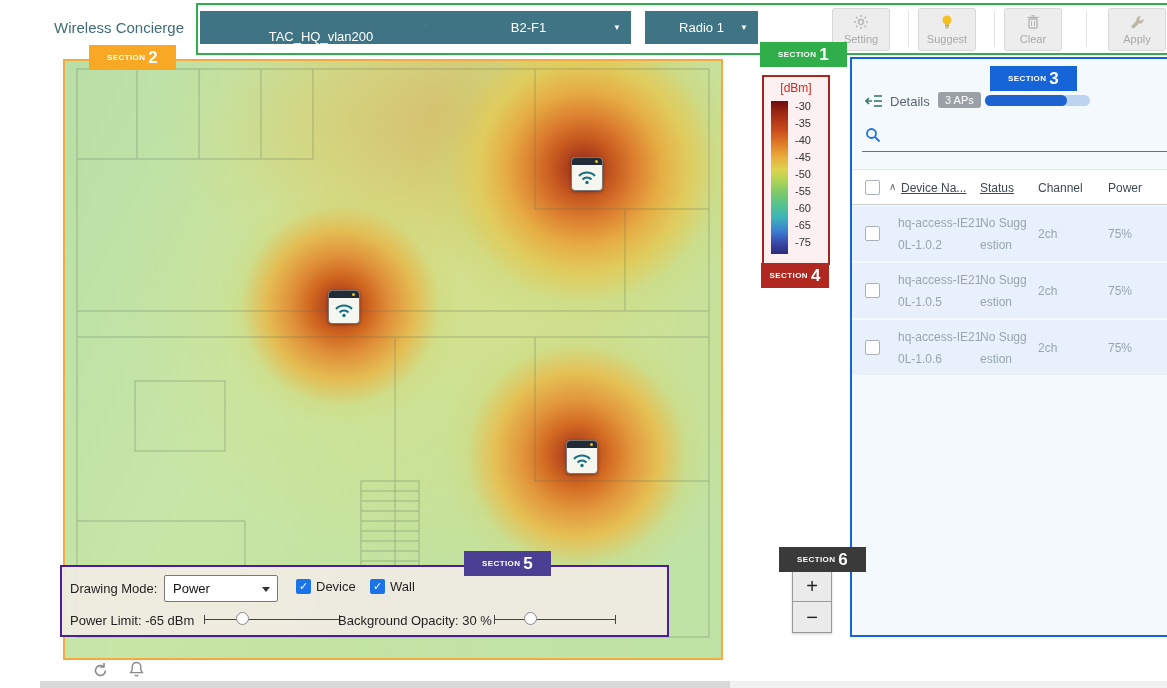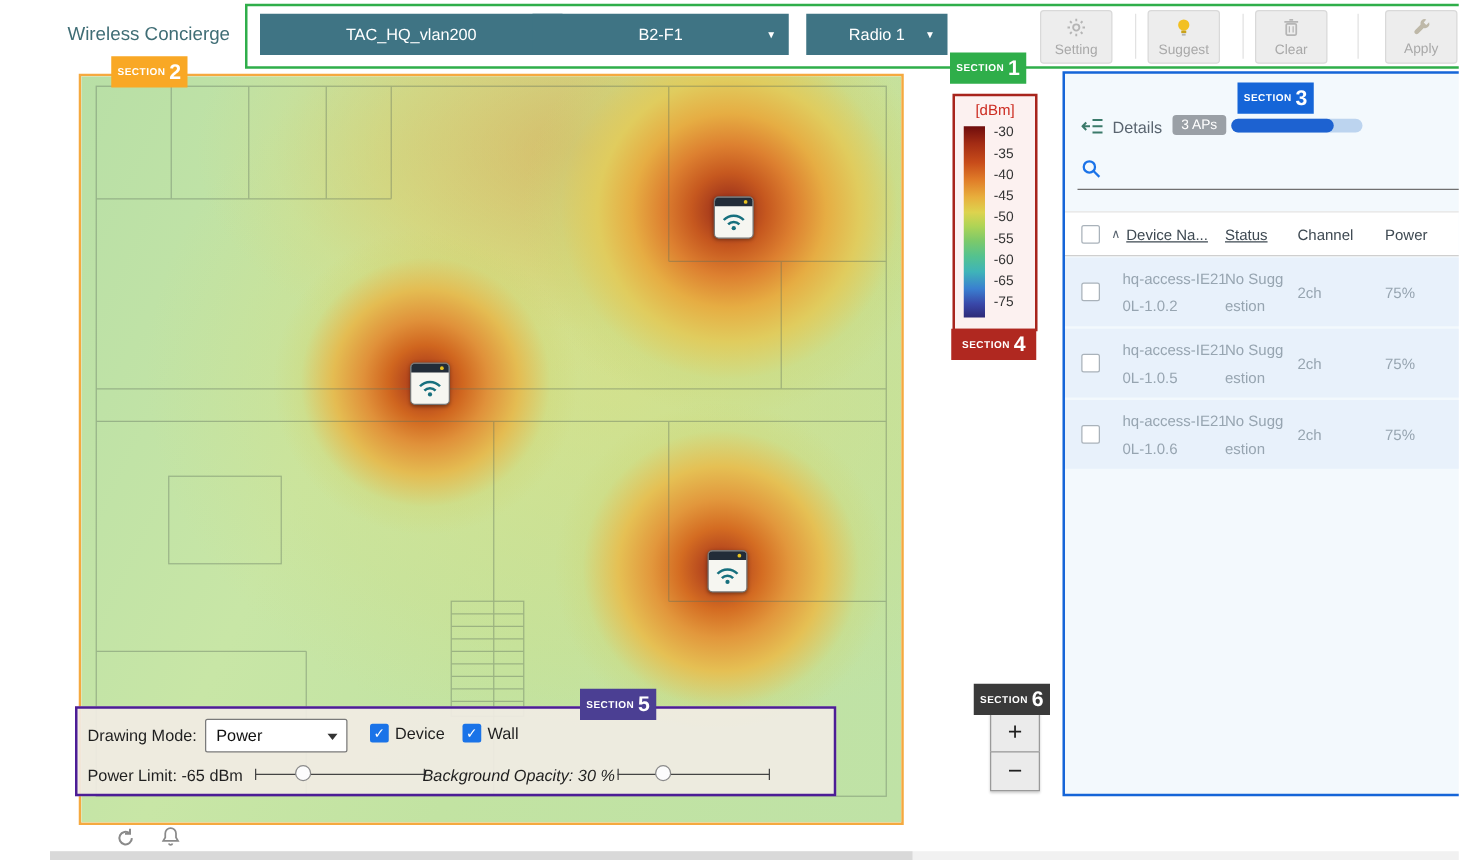--- a/index.html
+++ b/index.html
@@ -4,30 +4,30 @@
 <style>
   html,body{margin:0;padding:0;}
   body{font-family:"Liberation Sans",sans-serif;}
   .screen{position:relative;width:1167px;height:688px;background:#ffffff;overflow:hidden;margin-left:40px;}
 
   
   .app-title{position:absolute;left:14px;top:19px;font-size:15px;color:#3f6d75;}
   .s1-box{position:absolute;left:156px;top:3px;width:983px;height:52px;border:2px solid #2fae4a;box-sizing:border-box;}
   .dd{position:absolute;top:11px;height:33px;background:#3f7484;color:#fff;font-size:13px;display:flex;align-items:center;justify-content:center;cursor:pointer;}
   .dd .arr{position:absolute;right:10px;font-size:8px;line-height:33px;}
-  #dd-network{left:168px;width:242px;}
+  #dd-network{left:160px;width:242px;align-items:flex-end;}
   #dd-floor{left:386px;width:205px;}
   #dd-radio{left:605px;width:113px;}
   .tbtn{position:absolute;top:8px;width:58px;height:43px;background:#ededed;border:1px solid #d9d9d9;border-radius:3px;display:flex;flex-direction:column;align-items:center;justify-content:center;gap:1px;font-size:11px;color:#a9a9a9;box-sizing:border-box;}
   #btn-setting{left:792px;text-align:right;}#btn-suggest{left:878px;}#btn-clear{left:964px;}#btn-apply{left:1068px;}
   .tdiv{position:absolute;top:11px;width:1px;height:36px;background:#e2e2e2;}
   #tdiv1{left:868px;}#tdiv2{left:954px;}#tdiv3{left:1046px;}
 
   
-  .sec{position:absolute;height:25px;display:flex;align-items:center;gap:3px;padding:0 5px;color:#fff;z-index:60;}
+  .sec{position:absolute;height:25px;display:flex;align-items:center;gap:3px;padding:0 18px;color:#fff;z-index:60;}
   .sec .w{font-size:8px;font-weight:700;letter-spacing:.4px;}
   .sec .n{font-size:17px;font-weight:700;}
   #sec1{left:720px;top:42px;background:#2fae4a;}
   #sec2{left:49px;top:45px;background:#f9a825;}
   #sec3{left:950px;top:66px;background:#1565d8;}
   #sec4{left:721px;top:263px;background:#b02820;width:68px;box-sizing:border-box;justify-content:center;}
   #sec5{left:424px;top:551px;background:#4b3f93;}
   #sec6{left:739px;top:547px;background:#3a3a3a;}
 
   
@@ -94,21 +94,21 @@
   #drawpanel{position:absolute;left:20px;top:565px;width:609px;height:72px;border:2px solid #4c1d95;background:rgba(241,235,228,0.92);box-sizing:border-box;z-index:40;}
   .dm-label{position:absolute;left:8px;top:14px;font-size:13px;color:#1f1f1f;}
   .dm-select{position:absolute;left:102px;top:8px;width:114px;height:27px;background:#fff;border:1px solid #7a7a7a;border-radius:2px;font-size:13px;color:#111;display:flex;align-items:center;padding:0 8px;box-sizing:border-box;}
   .sel-arrow{position:absolute;right:7px;top:11px;width:0;height:0;border-left:4px solid transparent;border-right:4px solid transparent;border-top:5px solid #333;}
   .chk{position:absolute;top:12px;display:flex;align-items:center;gap:5px;font-size:13px;color:#1f1f1f;cursor:pointer;}
   #chk-legend{left:234px;}
   #chk-wall{left:308px;}
   .chk .box{width:15px;height:15px;background:#1a73e8;border-radius:2px;color:#fff;font-size:11px;display:flex;align-items:center;justify-content:center;}
   .pl-label{position:absolute;font-size:13px;color:#1f1f1f;top:46px;}
   #pl-power{left:8px;}
-  #pl-opacity{left:276px;font-style:italic;}
+  #pl-opacity{left:276px;}
   .slider{position:absolute;top:43px;height:18px;}
   #slider1{left:142px;width:136px;}
   #slider2{left:432px;width:122px;}
   .track{position:absolute;left:0;right:0;top:9px;height:1px;background:#444;}
   .tick{position:absolute;top:5px;width:1px;height:9px;background:#444;}
   .tick-l{left:0;}
   .tick-r{right:0;}
   .knob{position:absolute;top:2px;width:13px;height:13px;border-radius:50%;background:#fcfcfc;border:1px solid #8a8a8a;box-sizing:border-box;}
   #knob1{left:32px;}
   #knob2{left:30px;}

